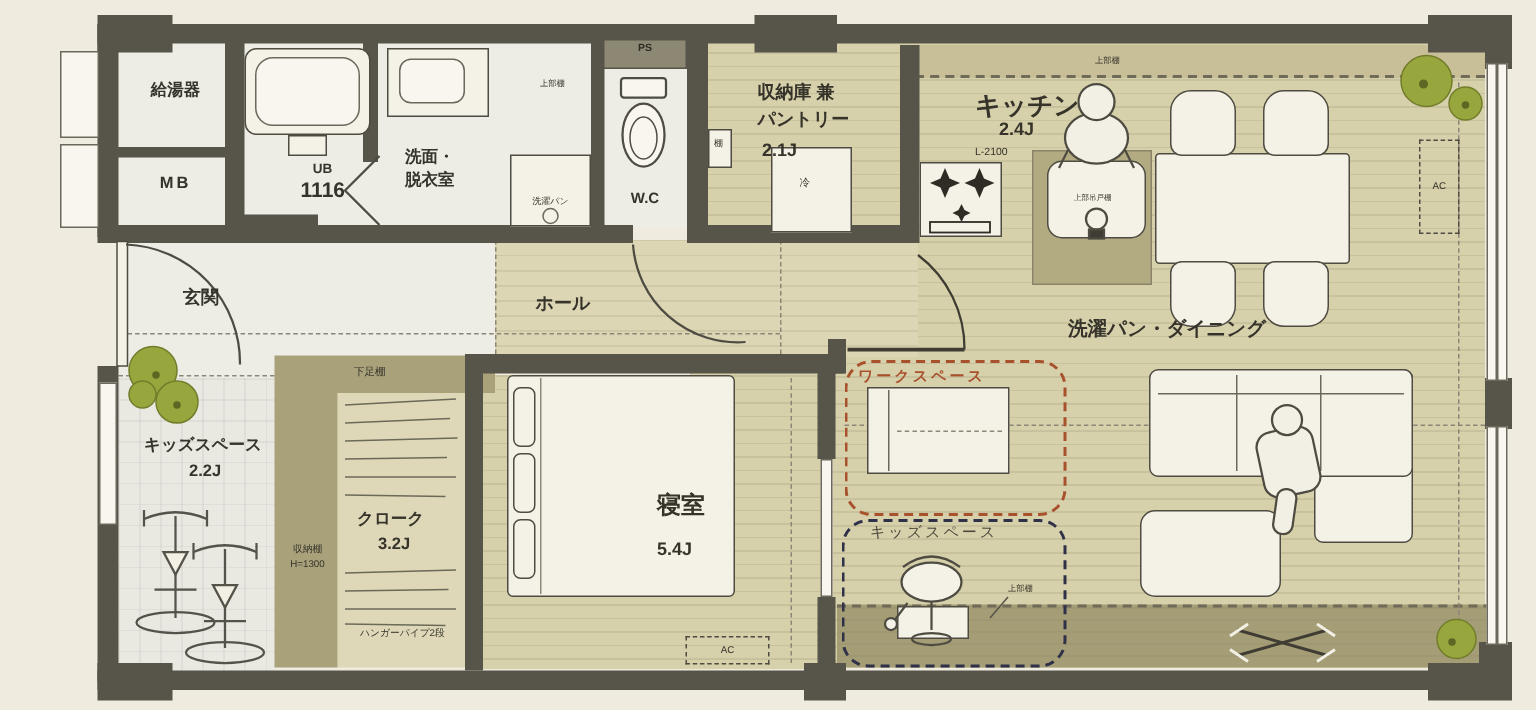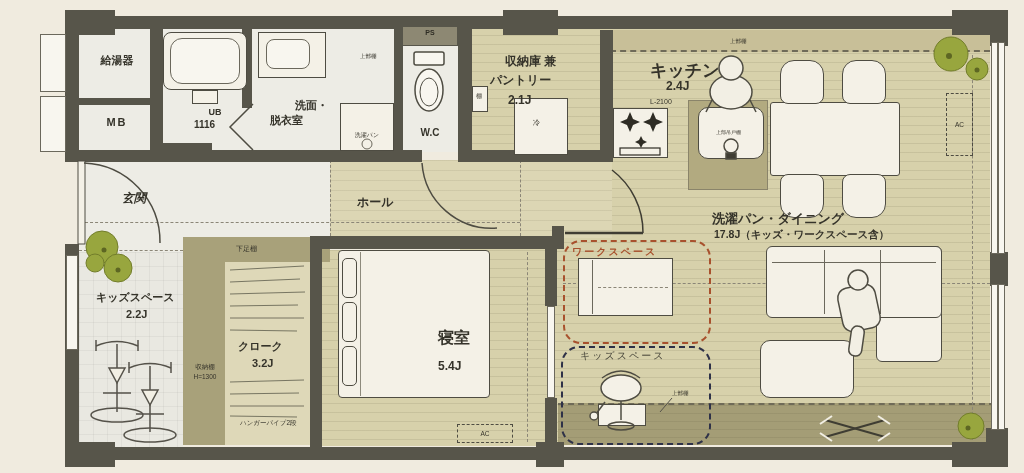--- a/index.html
+++ b/index.html
@@ -251,48 +251,47 @@
       <line x1="820" y1="433" x2="832" y2="441" stroke="#f2efe4"></line>
         <line x1="878" y1="416" x2="890" y2="424" stroke="#f2efe4"></line>
     </g>
 
     <line x1="660" y1="412" x2="672" y2="398" stroke="#55524a" stroke-width="1"></line>
   </svg>
 
   <div class="abs lbl b" style="left:85px;top:54px;width:64px;text-align:center;font-size:11px;">給湯器</div>
   <div class="abs lbl b" style="left:85px;top:116px;width:64px;text-align:center;font-size:11px;letter-spacing:2px;">MB</div>
   <div class="abs lbl b" style="left:190px;top:108px;width:50px;text-align:center;font-size:9px;">UB</div>
-  <div class="abs lbl b" style="left:194px;top:119px;width:50px;text-align:left;font-size:10px;">1116</div>
-  <div class="abs lbl b" style="left:270px;top:99px;width:62px;font-size:11px;margin-left:25px;">洗面・</div>
+  <div class="abs lbl b" style="left:180px;top:119px;width:50px;text-align:right;font-size:14px;">1116</div>
+  <div class="abs lbl b" style="left:270px;top:99px;width:62px;font-size:11px;">洗面・</div>
   <div class="abs lbl b" style="left:270px;top:114px;width:62px;font-size:11px;">脱衣室</div>
   <div class="abs lbl" style="left:344px;top:132px;width:46px;text-align:center;font-size:6px;">洗濯パン</div>
   <div class="abs lbl" style="left:360px;top:53px;font-size:5.5px;">上部棚</div>
   <div class="abs lbl b" style="left:403px;top:127px;width:54px;text-align:center;font-size:10px;">W.C</div>
   <div class="abs lbl b" style="left:402px;top:29px;width:56px;text-align:center;font-size:7px;color:#2e2c24;">PS</div>
   <div class="abs lbl b" style="left:505px;top:55px;font-size:12px;">収納庫 兼</div>
-  <div class="abs lbl b" style="left:490px;top:74px;font-size:12px;">パントリー</div>
+  <div class="abs lbl b" style="left:505px;top:74px;font-size:12px;font-family:Liberation Mono, monospace;">パントリー</div>
   <div class="abs lbl b" style="left:508px;top:94px;font-size:12px;">2.1J</div>
   <div class="abs lbl" style="left:533px;top:119px;font-size:7px;">冷</div>
   <div class="abs lbl" style="left:476px;top:93px;font-size:6px;">棚</div>
   <div class="abs lbl b" style="left:650px;top:62px;font-size:17px;">キッチン</div>
   <div class="abs lbl b" style="left:666px;top:80px;font-size:12px;">2.4J</div>
   <div class="abs lbl" style="left:650px;top:98px;font-size:7px;">L-2100</div>
   <div class="abs lbl" style="left:730px;top:38px;font-size:5.5px;">上部棚</div>
   <div class="abs lbl" style="left:716px;top:130px;font-size:5px;">上部吊戸棚</div>
-  <div class="abs lbl b" style="left:122px;top:192px;font-size:12px;font-style:italic;">玄関</div>
+  <div class="abs lbl b" style="left:122px;top:192px;font-size:12px;">玄関</div>
   <div class="abs lbl b" style="left:357px;top:196px;font-size:12px;">ホール</div>
   <div class="abs lbl" style="left:236px;top:245px;font-size:7px;">下足棚</div>
   <div class="abs lbl b" style="left:96px;top:291px;font-size:11px;">キッズスペース</div>
   <div class="abs lbl b" style="left:126px;top:308px;font-size:11px;">2.2J</div>
   <div class="abs lbl" style="left:187px;top:363px;width:36px;text-align:center;font-size:6.5px;">収納棚</div>
   <div class="abs lbl" style="left:187px;top:373px;width:36px;text-align:center;font-size:6.5px;">H=1300</div>
   <div class="abs lbl b" style="left:238px;top:340px;font-size:11px;">クローク</div>
   <div class="abs lbl b" style="left:252px;top:357px;font-size:11px;">3.2J</div>
   <div class="abs lbl" style="left:240px;top:419px;font-size:6.5px;">ハンガーパイプ2段</div>
   <div class="abs lbl b" style="left:438px;top:329px;font-size:16px;">寝室</div>
   <div class="abs lbl b" style="left:438px;top:360px;font-size:12px;">5.4J</div>
   <div class="abs lbl b" style="left:572px;top:246px;font-size:10px;color:#a8512d;letter-spacing:2px;">ワークスペース</div>
   <div class="abs lbl" style="left:580px;top:350px;font-size:10px;color:#4a483c;letter-spacing:2px;">キッズスペース</div>
   <div class="abs lbl" style="left:672px;top:390px;font-size:5.5px;">上部棚</div>
   <div class="abs lbl b" style="left:712px;top:212px;font-size:13px;">洗濯パン・ダイニング</div>
-  <div class="abs lbl b" style="left:714px;top:229px;font-size:10.5px;">17.8J（キッズ・ワークスペース含）</div>
 
 </div>
 
 </body></html>

